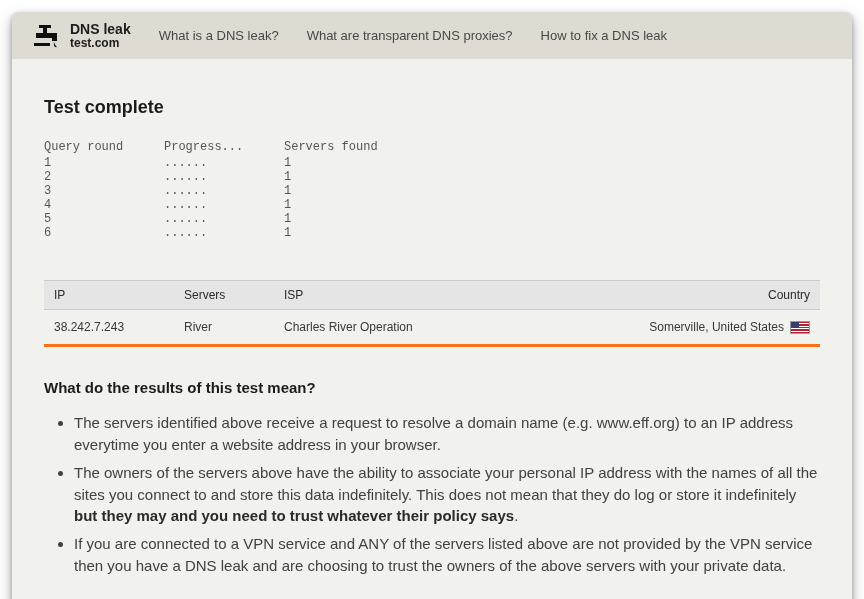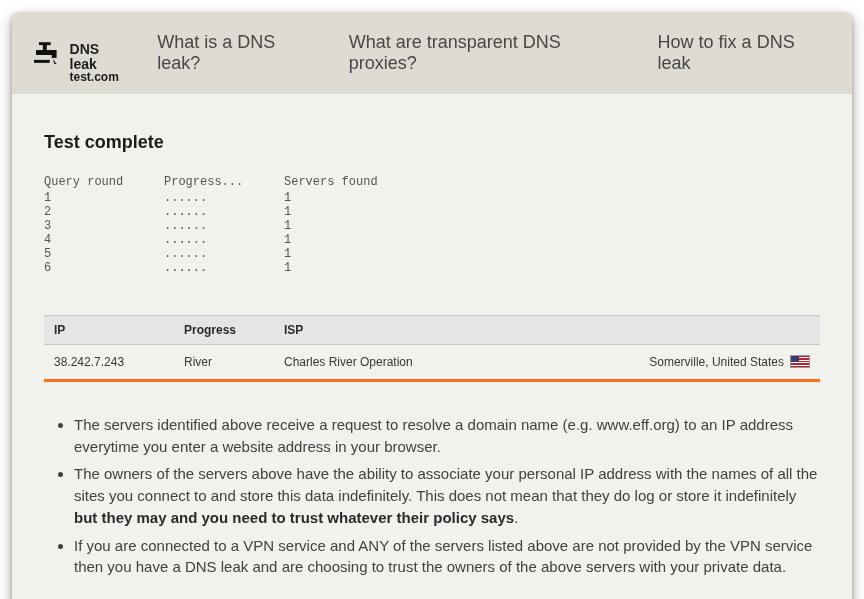--- a/index.html
+++ b/index.html
@@ -33,28 +33,27 @@
     }
     .logo {
       display: flex;
       align-items: center;
       gap: 6px;
       font-weight: 700;
       color: #1d1d1d;
     }
     .logo-text {
       line-height: 1.05;
-      margin-top: 20px;
     }
     .logo-line1 { font-size: 14px; }
     .logo-line2 { font-size: 12px; font-weight: 700; }
     .nav a.link {
       color: #474747;
       text-decoration: none;
-      font-size: 18px;
+      font-size: 13px;
     }
 
     
     .content {
       padding: 38px 32px 32px;
     }
     h2.title {
       font-size: 18px;
       font-weight: 700;
       margin-bottom: 22px;
@@ -83,21 +82,21 @@
     }
     .results-header, .results-row {
       display: flex;
       align-items: center;
       font-size: 12px;
     }
     .results-header {
       background: #e5e5e5;
       border-top: 1px solid #c9c9c9;
       border-bottom: 1px solid #c9c9c9;
-      font-weight: 700;
+      font-weight: 400;
       padding: 7px 10px;
       color: #2a2a2a;
     }
     .results-row {
       border-bottom: 3px solid #f97316;
       padding: 10px 10px;
       color: #383838;
     }
     .c-ip       { width: 130px; }
     .c-hostname { width: 100px; }
@@ -205,34 +204,38 @@
       <div class="row">
           <div class="col1">6</div>
           <div class="col2">......</div>
           <div class="col3">1</div>
         </div>
     </div>
 
     <div class="results">
       <div class="results-header">
         <div class="c-ip">IP</div>
-        <div class="c-hostname">Progress</div>
+        <div class="c-hostname">Servers</div>
         <div class="c-isp">ISP</div>
+        <div class="c-country">
+            <span>Country</span>
+          </div>
       </div>
       <div class="results-row">
         <div class="c-ip">38.242.7.243</div>
         <div class="c-hostname">River</div>
         <div class="c-isp">Charles River Operation</div>
         <div class="c-country">
           <span>Somerville, United States</span>
           <span class="flag"></span>
         </div>
       </div>
     </div>
 
+    <h3 class="explain-title">What do the results of this test mean?</h3>
     <ul class="explain">
       <li><span>The servers identified above receive a request to resolve a domain name (e.g. www.eff.org) to an IP address everytime you enter a website address in your browser.</span></li>
       <li><span>The owners of the servers above have the ability to associate your personal IP address with the names of all the sites you connect to and store this data indefinitely. This does not mean that they do log or store it indefinitely </span><b>but they may and you need to trust whatever their policy says</b><span>.</span></li>
       <li><span>If you are connected to a VPN service and ANY of the servers listed above are not provided by the VPN service then you have a DNS leak and are choosing to trust the owners of the above servers with your private data.</span></li>
     </ul>
 
   </div>
 </div>
 
 </body></html>

